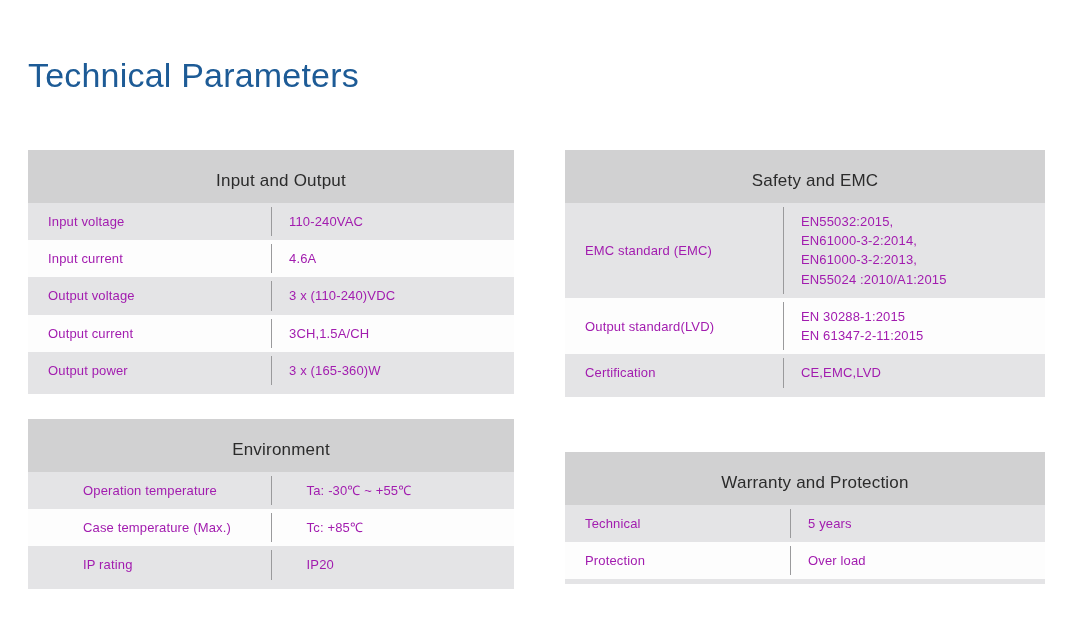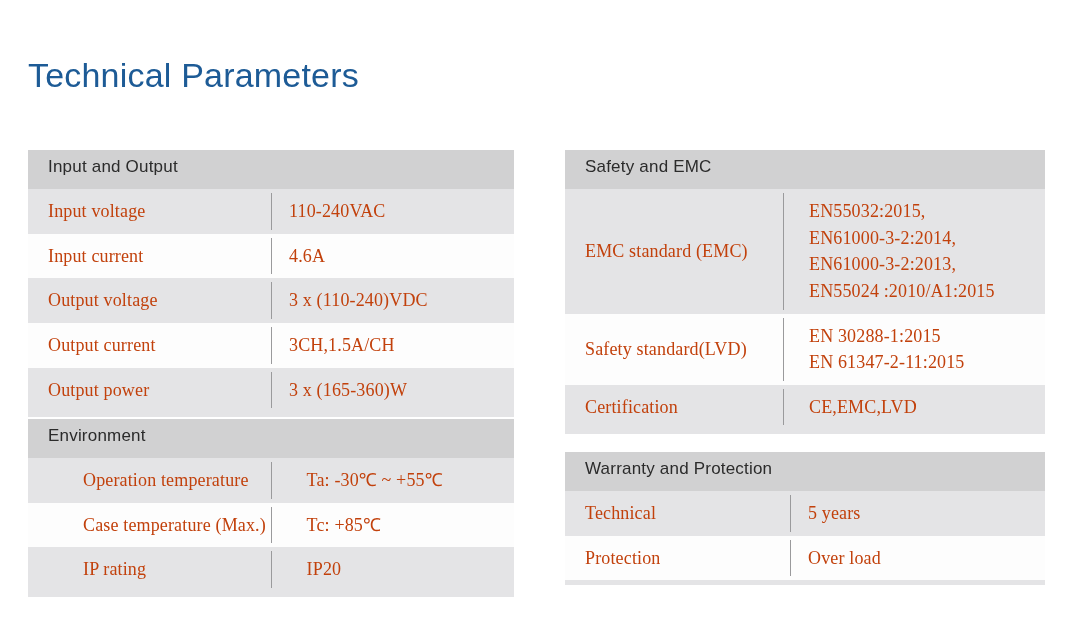--- a/index.html
+++ b/index.html
@@ -30,22 +30,23 @@
     position: absolute;
     box-sizing: border-box;
   }
 
   .spec-table-header {
     background: #d1d1d2;
     color: #2b2b2b;
     font-size: 17px;
     font-weight: 400;
     letter-spacing: 0.2px;
-    padding: 7px 0 12px 20px;
-    box-sizing: border-box;
+    padding: 21px 0 12px 20px;
+    box-sizing: border-box;
+    text-align: center;
   }
 
   .spec-row {
     display: flex;
     position: relative;
     box-sizing: border-box;
   }
   .spec-row.shaded  { background: #e4e4e6; }
   .spec-row.plain   { background: #fdfdfd; }
 
@@ -53,29 +54,28 @@
     content: "";
     position: absolute;
     top: 4px;
     bottom: 4px;
     width: 1px;
     background: #9a9a9c;
   }
 
   .spec-cell-label,
   .spec-cell-value {
-    font-size: 18px;
-    color: #c2410c;
+    font-size: 13px;
+    color: #a21caf;
     letter-spacing: 0.15px;
     line-height: 1.48;
     box-sizing: border-box;
     display: flex;
     flex-direction: column;
     justify-content: center;
-    font-family: Liberation Serif, serif;
   }
   .spec-cell-label { padding: 9px 8px 9px 20px; }
   .spec-cell-value { padding: 9px 8px 9px 18px; }
 
   .spec-footer-strip {
     height: 5px;
     background: #e4e4e6;
   }
 
   
@@ -89,21 +89,21 @@
   #table-environment { left: 28px; top: 419px; width: 486px; }
   #table-environment .spec-row::after { left: 243px; }
   #table-environment .spec-cell-label { width: 243px; margin-left: 35px; }
   #table-environment .spec-cell-value { width: 243px; }
   #table-environment .spec-row { min-height: 36px; }
 
   
   #table-safety-emc { left: 565px; top: 150px; width: 480px; }
   #table-safety-emc .spec-row::after { left: 218px; }
   #table-safety-emc .spec-cell-label { width: 218px; }
-  #table-safety-emc .spec-cell-value { width: 224px; margin-left: 8px; }
+  #table-safety-emc .spec-cell-value { width: 224px; }
   #table-safety-emc .spec-row { min-height: 36px; }
 
   
   #table-warranty { left: 565px; top: 452px; width: 480px; }
   #table-warranty .spec-row::after { left: 225px; }
   #table-warranty .spec-cell-label { width: 225px; }
   #table-warranty .spec-cell-value { width: 255px; }
   #table-warranty .spec-row { min-height: 36px; }
 
   .value-line { display: block; white-space: nowrap; }
@@ -163,21 +163,21 @@
   <div class="spec-row shaded">
     <div class="spec-cell-label">EMC standard (EMC)</div>
     <div class="spec-cell-value">
       <span class="value-line">EN55032:2015,</span>
       <span class="value-line">EN61000-3-2:2014,</span>
       <span class="value-line">EN61000-3-2:2013,</span>
       <span class="value-line">EN55024 :2010/A1:2015</span>
     </div>
   </div>
   <div class="spec-row plain">
-    <div class="spec-cell-label">Safety standard(LVD)</div>
+    <div class="spec-cell-label">Output standard(LVD)</div>
     <div class="spec-cell-value">
       <span class="value-line">EN 30288-1:2015</span>
       <span class="value-line">EN 61347-2-11:2015</span>
     </div>
   </div>
   <div class="spec-row shaded">
     <div class="spec-cell-label">Certification</div>
     <div class="spec-cell-value">
       <span class="value-line">CE,EMC,LVD</span>
     </div>

